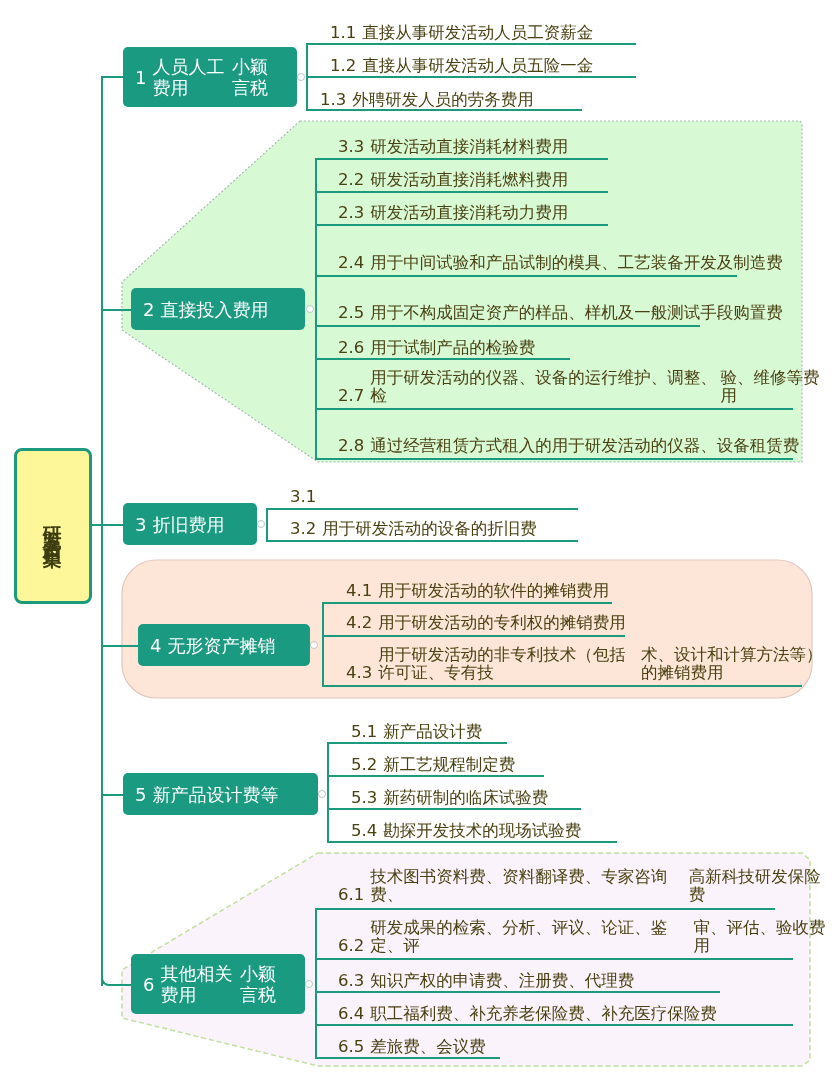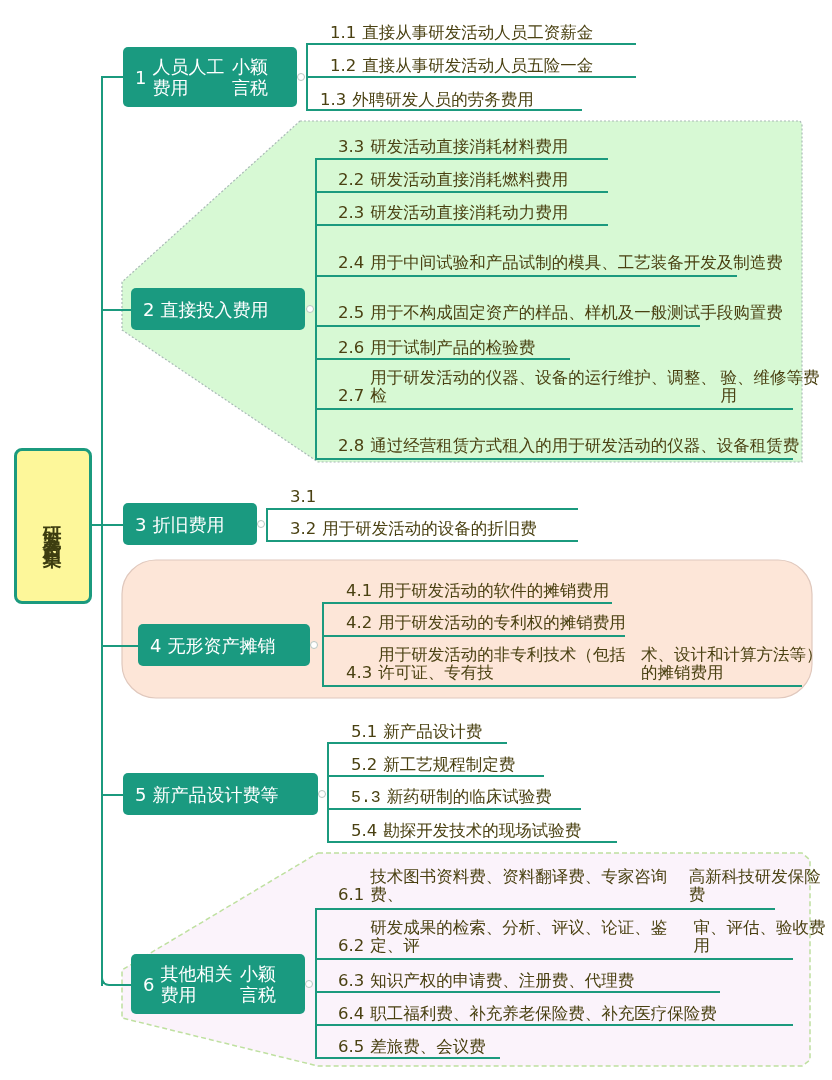--- a/index.html
+++ b/index.html
@@ -196,21 +196,21 @@
 <div class="abs leaf" style="left:351px;top:717px;height:24px;">
   <span class="num">5.1</span>
     <span>新产品设计费</span>
   </div>
 <div class="abs underline" style="left:327px;top:742px;width:180px;"></div>
 <div class="abs leaf" style="left:351px;top:750px;height:24px;">
   <span class="num">5.2</span>
     <span>新工艺规程制定费</span>
   </div>
 <div class="abs underline" style="left:327px;top:775px;width:217px;"></div>
-<div class="abs leaf" style="left:351px;top:783px;height:24px;font-family:Liberation Mono, monospace;">
+<div class="abs leaf" style="left:351px;top:783px;height:24px;">
   <span class="num">5.3</span>
     <span>新药研制的临床试验费</span>
   </div>
 <div class="abs underline" style="left:327px;top:808px;width:254px;"></div>
 <div class="abs leaf" style="left:351px;top:816px;height:24px;">
   <span class="num">5.4</span>
     <span>勘探开发技术的现场试验费</span>
   </div>
 <div class="abs underline" style="left:327px;top:841px;width:290px;"></div>
 

